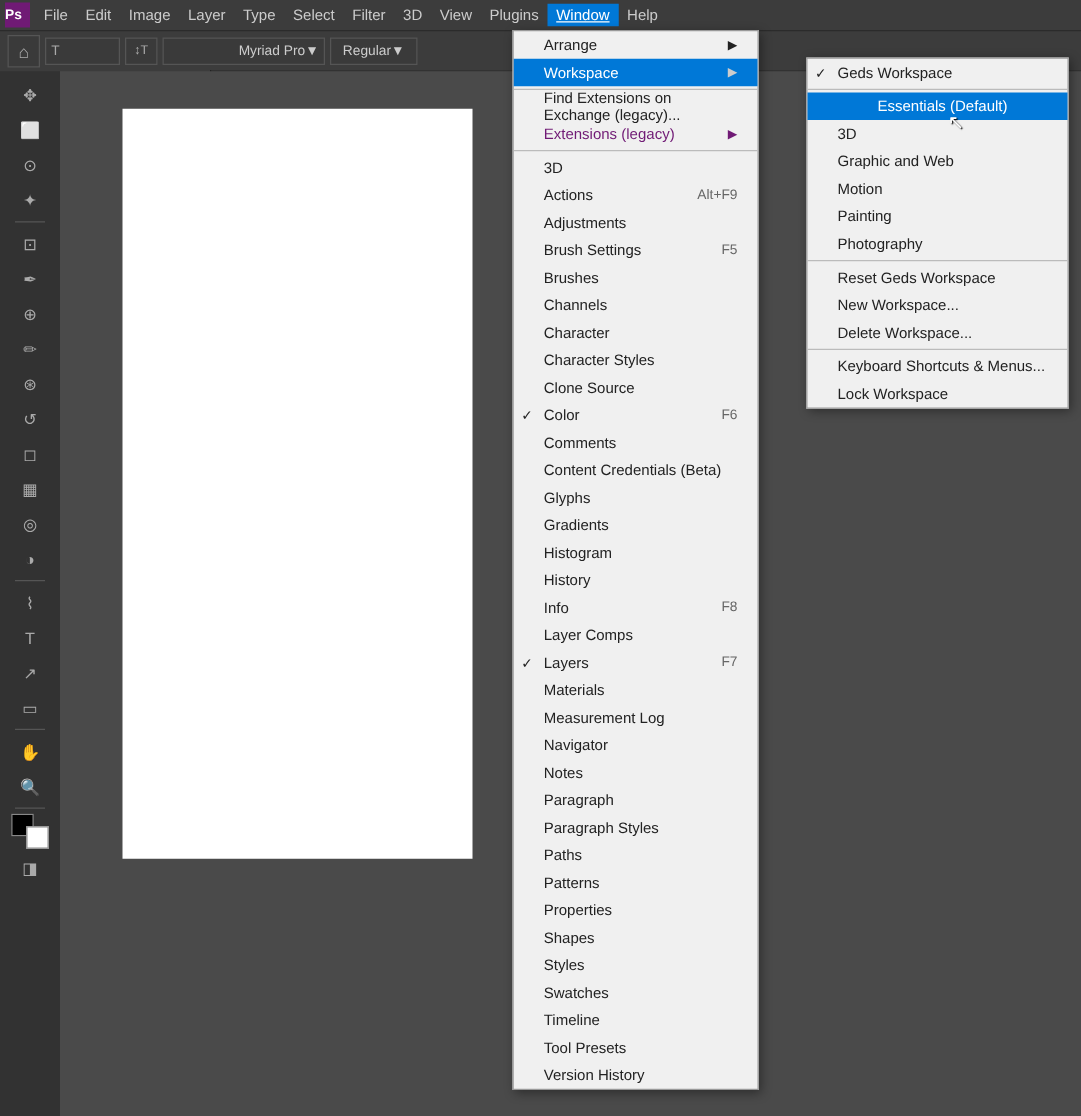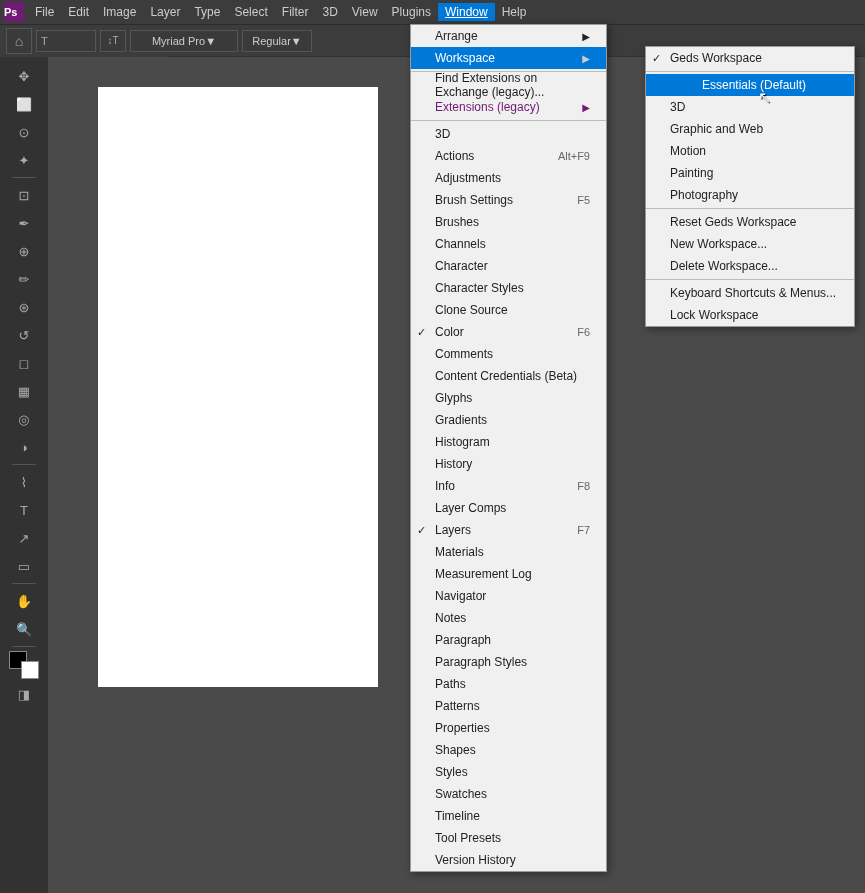--- a/index.html
+++ b/index.html
@@ -260,21 +260,21 @@
   <div class="menu-item">View</div>
   <div class="menu-item">Plugins</div>
   <div class="menu-item active">Window</div>
   <div class="menu-item">Help</div>
 </div>
 
 <div class="toolbar">
   <div style="width:26px;height:26px;background:#3a3a3a;border:1px solid #555;display:flex;align-items:center;justify-content:center;color:#aaa;font-size:14px;cursor:pointer">⌂</div>
   <div style="width:60px;height:22px;background:#3a3a3a;border:1px solid #555;display:flex;align-items:center;padding:0 4px;color:#aaa;font-size:11px;cursor:pointer">T</div>
   <div style="width:26px;height:22px;background:#3a3a3a;border:1px solid #555;display:flex;align-items:center;justify-content:center;color:#aaa;font-size:10px;cursor:pointer">↕T</div>
-  <div style="width:108px;height:22px;background:#3a3a3a;border:1px solid #555;display:flex;align-items:center;padding:0 4px;color:#ccc;font-size:11px;cursor:pointer;justify-content:center">
+  <div style="width:130px;height:22px;background:#3a3a3a;border:1px solid #555;display:flex;align-items:center;padding:0 4px;color:#ccc;font-size:11px;cursor:pointer;justify-content:flex-end">
     <span>Myriad Pro</span>
       <span>▼</span>
   </div>
   <div style="width:70px;height:22px;background:#3a3a3a;border:1px solid #555;display:flex;align-items:center;padding:0 4px;color:#ccc;font-size:11px;cursor:pointer;justify-content:center">
     <span>Regular</span>
       <span>▼</span>
   </div>
 </div>
 
 <div class="tab-bar">

